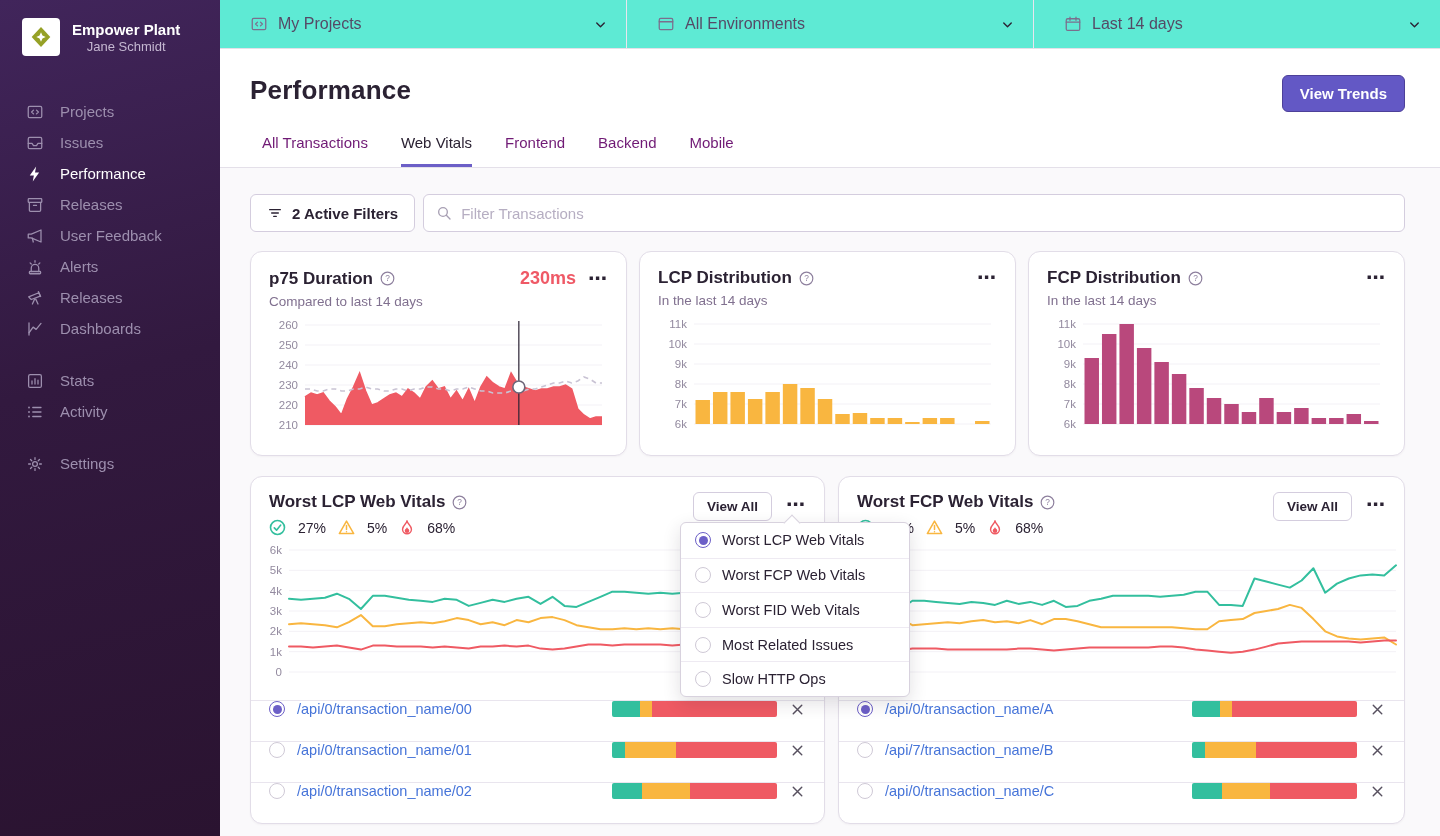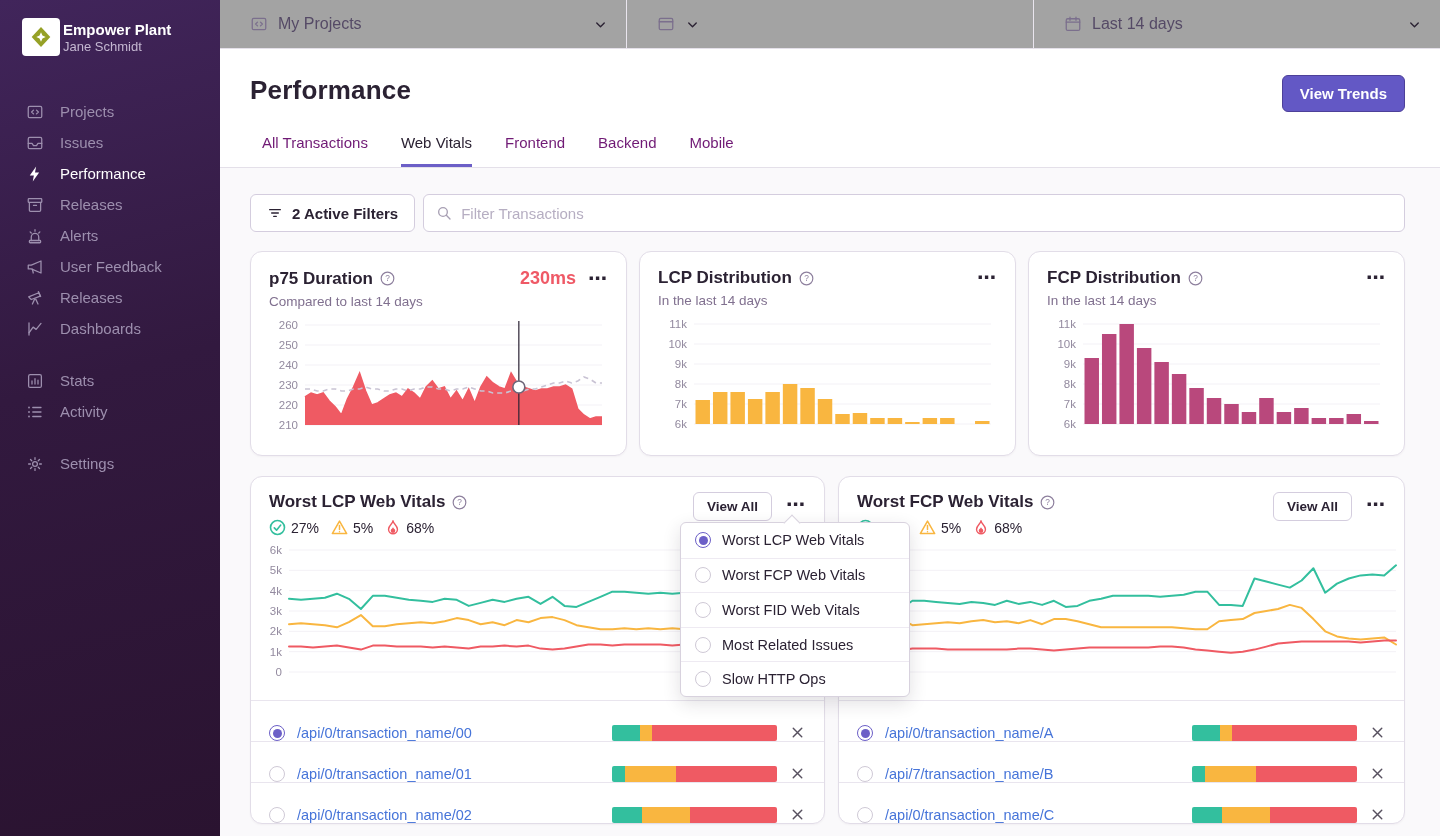--- a/index.html
+++ b/index.html
@@ -3,35 +3,35 @@
 <meta charset="utf-8">
 <style>
   * { margin:0; padding:0; box-sizing:border-box; }
   html,body { width:1440px; height:836px; overflow:hidden;
     font-family:"Liberation Sans","DejaVu Sans",sans-serif; background:#faf9fb; }
   body { display:flex; position:relative; }
 
   
   .sidebar { width:220px; height:836px; flex:0 0 220px;
     background:linear-gradient(165deg,#41255b 0%,#32193f 45%,#2a1330 100%); color:#9d8fae; }
-  .brand { display:flex; align-items:center; gap:3px; padding:18px 15px 10px 22px; }
+  .brand { display:flex; align-items:center; gap:12px; padding:18px 15px 10px 22px; }
   .logo { width:38px; height:38px; background:#fff; border-radius:4px; display:flex; align-items:center; justify-content:center; }
   .brand-name { color:#fff; font-weight:bold; font-size:15px; line-height:1.3; }
-  .brand-sub { color:#c4b7d1; font-size:13px; }
+  .brand-sub { color:#c4b7d1; font-size:13px;text-align:center; }
   .nav { margin-top:30px; }
   .nav-item { display:flex; align-items:center; gap:16px; padding:6px 16px 6px 26px;
     font-size:15px; color:#9d8fae; cursor:pointer; height:31px; }
   .nav-item svg { flex:0 0 18px; }
   .nav-item.active { color:#fff; }
   .nav-gap { height:21px; }
 
   
   .main { flex:1; display:flex; flex-direction:column; background:#faf9fb; min-width:0; }
 
-  .topbar { height:60px; background:#a3a3a3; border-bottom:1px solid #e4e0e9; display:flex; align-items:stretch; }
+  .topbar { height:60px; background:#5eead4; border-bottom:1px solid #e4e0e9; display:flex; align-items:stretch; }
   .tb-sec { flex:1; display:flex; align-items:center; gap:10px; padding:0 18px 0 30px;
     color:#554a66; font-size:16px; cursor:pointer; }
   .tb-sec + .tb-sec { border-left:1px solid #e9e5ee; }
   .tb-label { flex:1; }
   .tb-ic { color:#7b6f8d; display:flex; }
   .chev { color:#2b2233; display:flex; }
 
   .page-header { background:#fff; border-bottom:1px solid #e4e0e9; padding:26px 35px 0 30px; }
   .ph-row { display:flex; align-items:flex-start; justify-content:space-between; }
   .page-title { font-size:26px; font-weight:600; color:#2b2233; letter-spacing:.2px; }
@@ -67,26 +67,26 @@
   .c-sub { font-size:13.5px; color:#80708f; margin-top:5px; }
   .chart-box { margin-top:10px; }
 
   .cards-row2 { display:flex; gap:13px; margin-top:20px; }
   .vital-card { height:348px; overflow:hidden; display:flex; flex-direction:column; }
   .vital-card.left { flex:0 0 575px; }
   .vital-card.right { flex:1; min-width:0; }
   .v-head { display:flex; align-items:flex-start; padding:15px 18px 0 18px; }
   .v-head-left { flex:1; }
   .badges { display:flex; align-items:center; gap:12px; margin-top:7px; }
-  .badge { display:flex; align-items:center; gap:5px; font-size:14px; color:#2b2233; }
+  .badge { display:flex; align-items:center; gap:12px; font-size:14px; color:#2b2233; }
   .btn-secondary { background:#fff; border:1px solid #d4cdde; border-radius:6px; font-size:13.5px;
     font-weight:bold; color:#2b2233; padding:6px 13px; cursor:pointer; margin-right:14px; }
   .v-chart { padding:4px 6px 0 2px; }
   .vital-rows { margin-top:auto; }
-  .vital-row { display:flex; align-items:flex-end; height:41px; border-top:1px solid #e9e5ee; padding:0 18px; gap:12px; }
+  .vital-row { display:flex; align-items:flex-start; height:41px; border-top:1px solid #e9e5ee; padding:0 18px; gap:12px; }
   .t-link { flex:1; font-size:14.5px; color:#4674d9; text-decoration:none; cursor:pointer;
     white-space:nowrap; overflow:hidden; }
   .minibar { width:165px; height:16px; border-radius:2px; overflow:hidden; display:flex; flex:0 0 165px; }
   .minibar span { height:100%; }
   .x-btn { display:flex; cursor:pointer; color:#57505f; }
 
   
   .radio { width:16px; height:16px; border-radius:50%; border:1.5px solid #cfc9d6; flex:0 0 16px;
     display:inline-block; position:relative; background:#fff; cursor:pointer; }
   .radio.sel { border-color:#6C5FC7; }
@@ -145,32 +145,32 @@
     <div class="nav-item">
       <svg width="18" height="18" viewBox="0 0 24 24" fill="none" stroke="currentColor" stroke-width="1.7" stroke-linecap="round" stroke-linejoin="round">
           <rect x="3" y="3.5" width="18" height="5" rx="1"></rect>
           <path d="M4.5 8.5V19a1.5 1.5 0 0 0 1.5 1.5h12a1.5 1.5 0 0 0 1.5-1.5V8.5"></path>
           <path d="M10 12.5h4"></path>
         </svg>
       <span>Releases</span>
     </div>
     <div class="nav-item">
       <svg width="18" height="18" viewBox="0 0 24 24" fill="none" stroke="currentColor" stroke-width="1.7" stroke-linecap="round" stroke-linejoin="round">
+          <path d="M3 9.5h4L20 4v16L7 14.5H3z"></path>
+          <path d="M8.5 15l1.2 5"></path>
+        </svg>
+      <span>User Feedback</span>
+    </div>
+    <div class="nav-item">
+      <svg width="18" height="18" viewBox="0 0 24 24" fill="none" stroke="currentColor" stroke-width="1.7" stroke-linecap="round" stroke-linejoin="round">
           <path d="M7 18v-4.5a5 5 0 0 1 10 0V18"></path>
           <rect x="4.5" y="18" width="15" height="3" rx="1"></rect>
           <path d="M12 3.5v2M5.5 6.5 7 8M18.5 6.5 17 8"></path>
         </svg>
       <span>Alerts</span>
-    </div>
-    <div class="nav-item">
-      <svg width="18" height="18" viewBox="0 0 24 24" fill="none" stroke="currentColor" stroke-width="1.7" stroke-linecap="round" stroke-linejoin="round">
-          <path d="M3 9.5h4L20 4v16L7 14.5H3z"></path>
-          <path d="M8.5 15l1.2 5"></path>
-        </svg>
-      <span>User Feedback</span>
     </div>
     <div class="nav-item">
       <svg width="18" height="18" viewBox="0 0 24 24" fill="none" stroke="currentColor" stroke-width="1.7" stroke-linecap="round" stroke-linejoin="round">
           <path d="M3.5 10.5 17 5l2 4.5L7 14z"></path>
           <path d="M16.5 3.5 19.5 10"></path>
           <path d="M11.5 13.5 8.5 20M13 13.5 16 20"></path>
         </svg>
       <span>Releases</span>
     </div>
     <div class="nav-item">
@@ -224,20 +224,21 @@
           </svg>
       </span>
     </div>
     <div class="tb-sec">
       <span class="tb-ic">
         <svg width="18" height="18" viewBox="0 0 24 24" fill="none" stroke="currentColor" stroke-width="1.7" stroke-linecap="round">
             <rect x="3" y="4.5" width="18" height="15" rx="2"></rect>
             <path d="M3 9h18"></path>
           </svg>
       </span>
+      <span class="tb-label">All Environments</span>
       <span class="chev">
         <svg width="15" height="15" viewBox="0 0 24 24" fill="none" stroke="currentColor" stroke-width="2.2" stroke-linecap="round" stroke-linejoin="round">
             <polyline points="6,9.5 12,15.5 18,9.5"></polyline>
           </svg>
       </span>
     </div>
     <div class="tb-sec">
       <span class="tb-ic">
         <svg width="18" height="18" viewBox="0 0 24 24" fill="none" stroke="currentColor" stroke-width="1.7" stroke-linecap="round">
             <rect x="3" y="5" width="18" height="15.5" rx="2"></rect>

